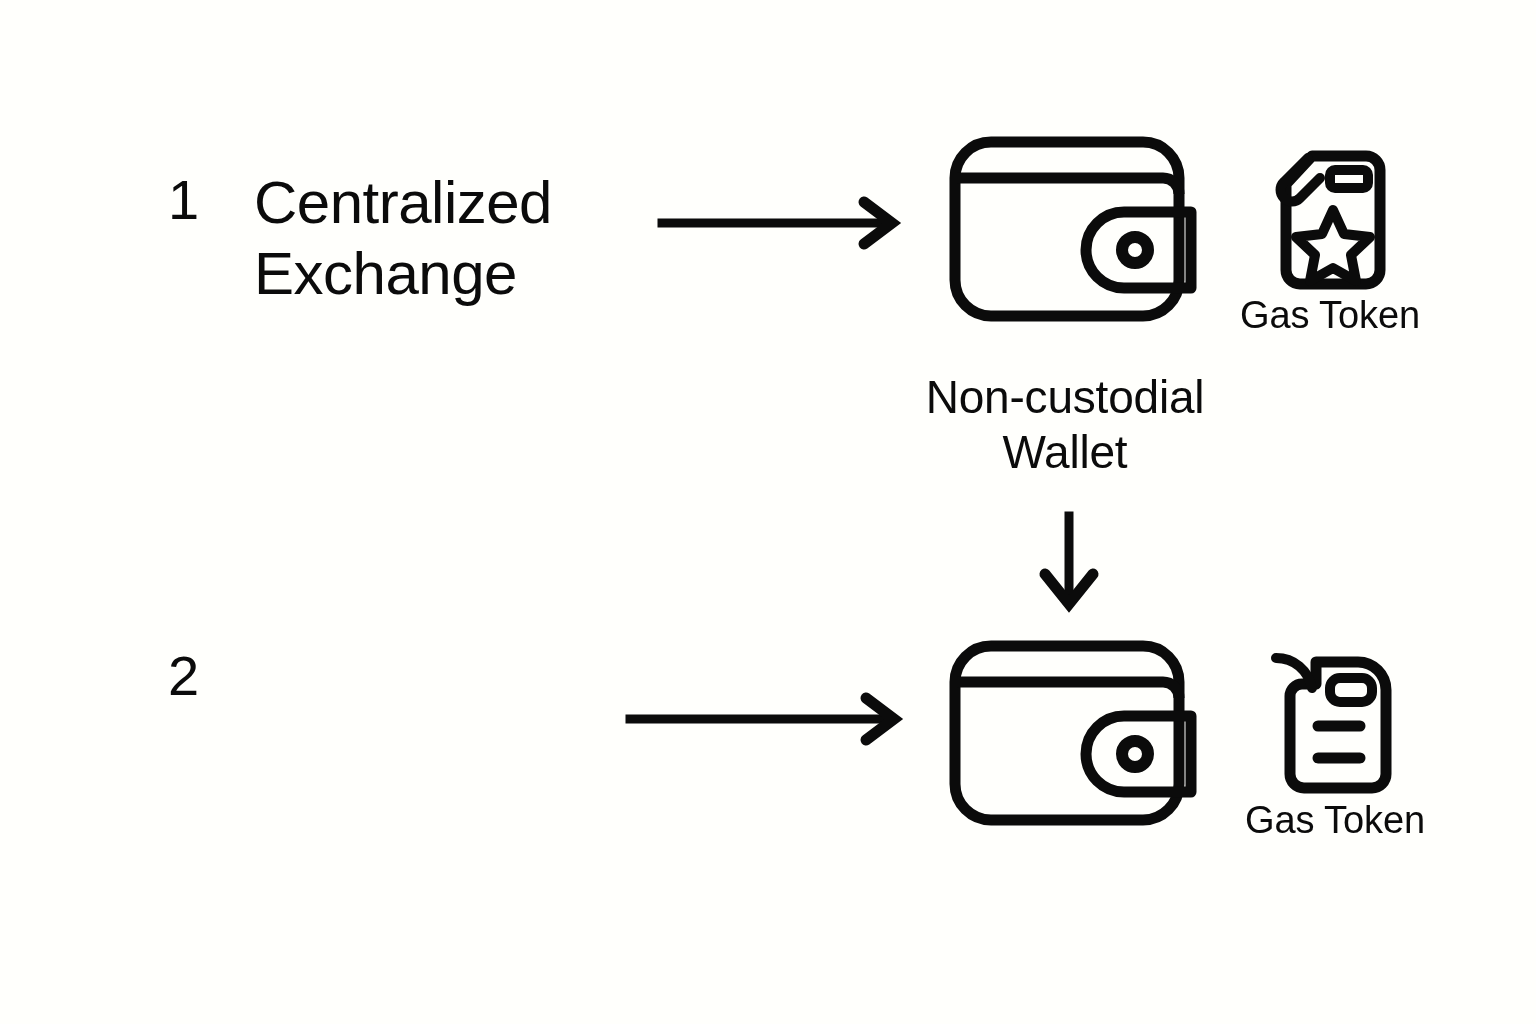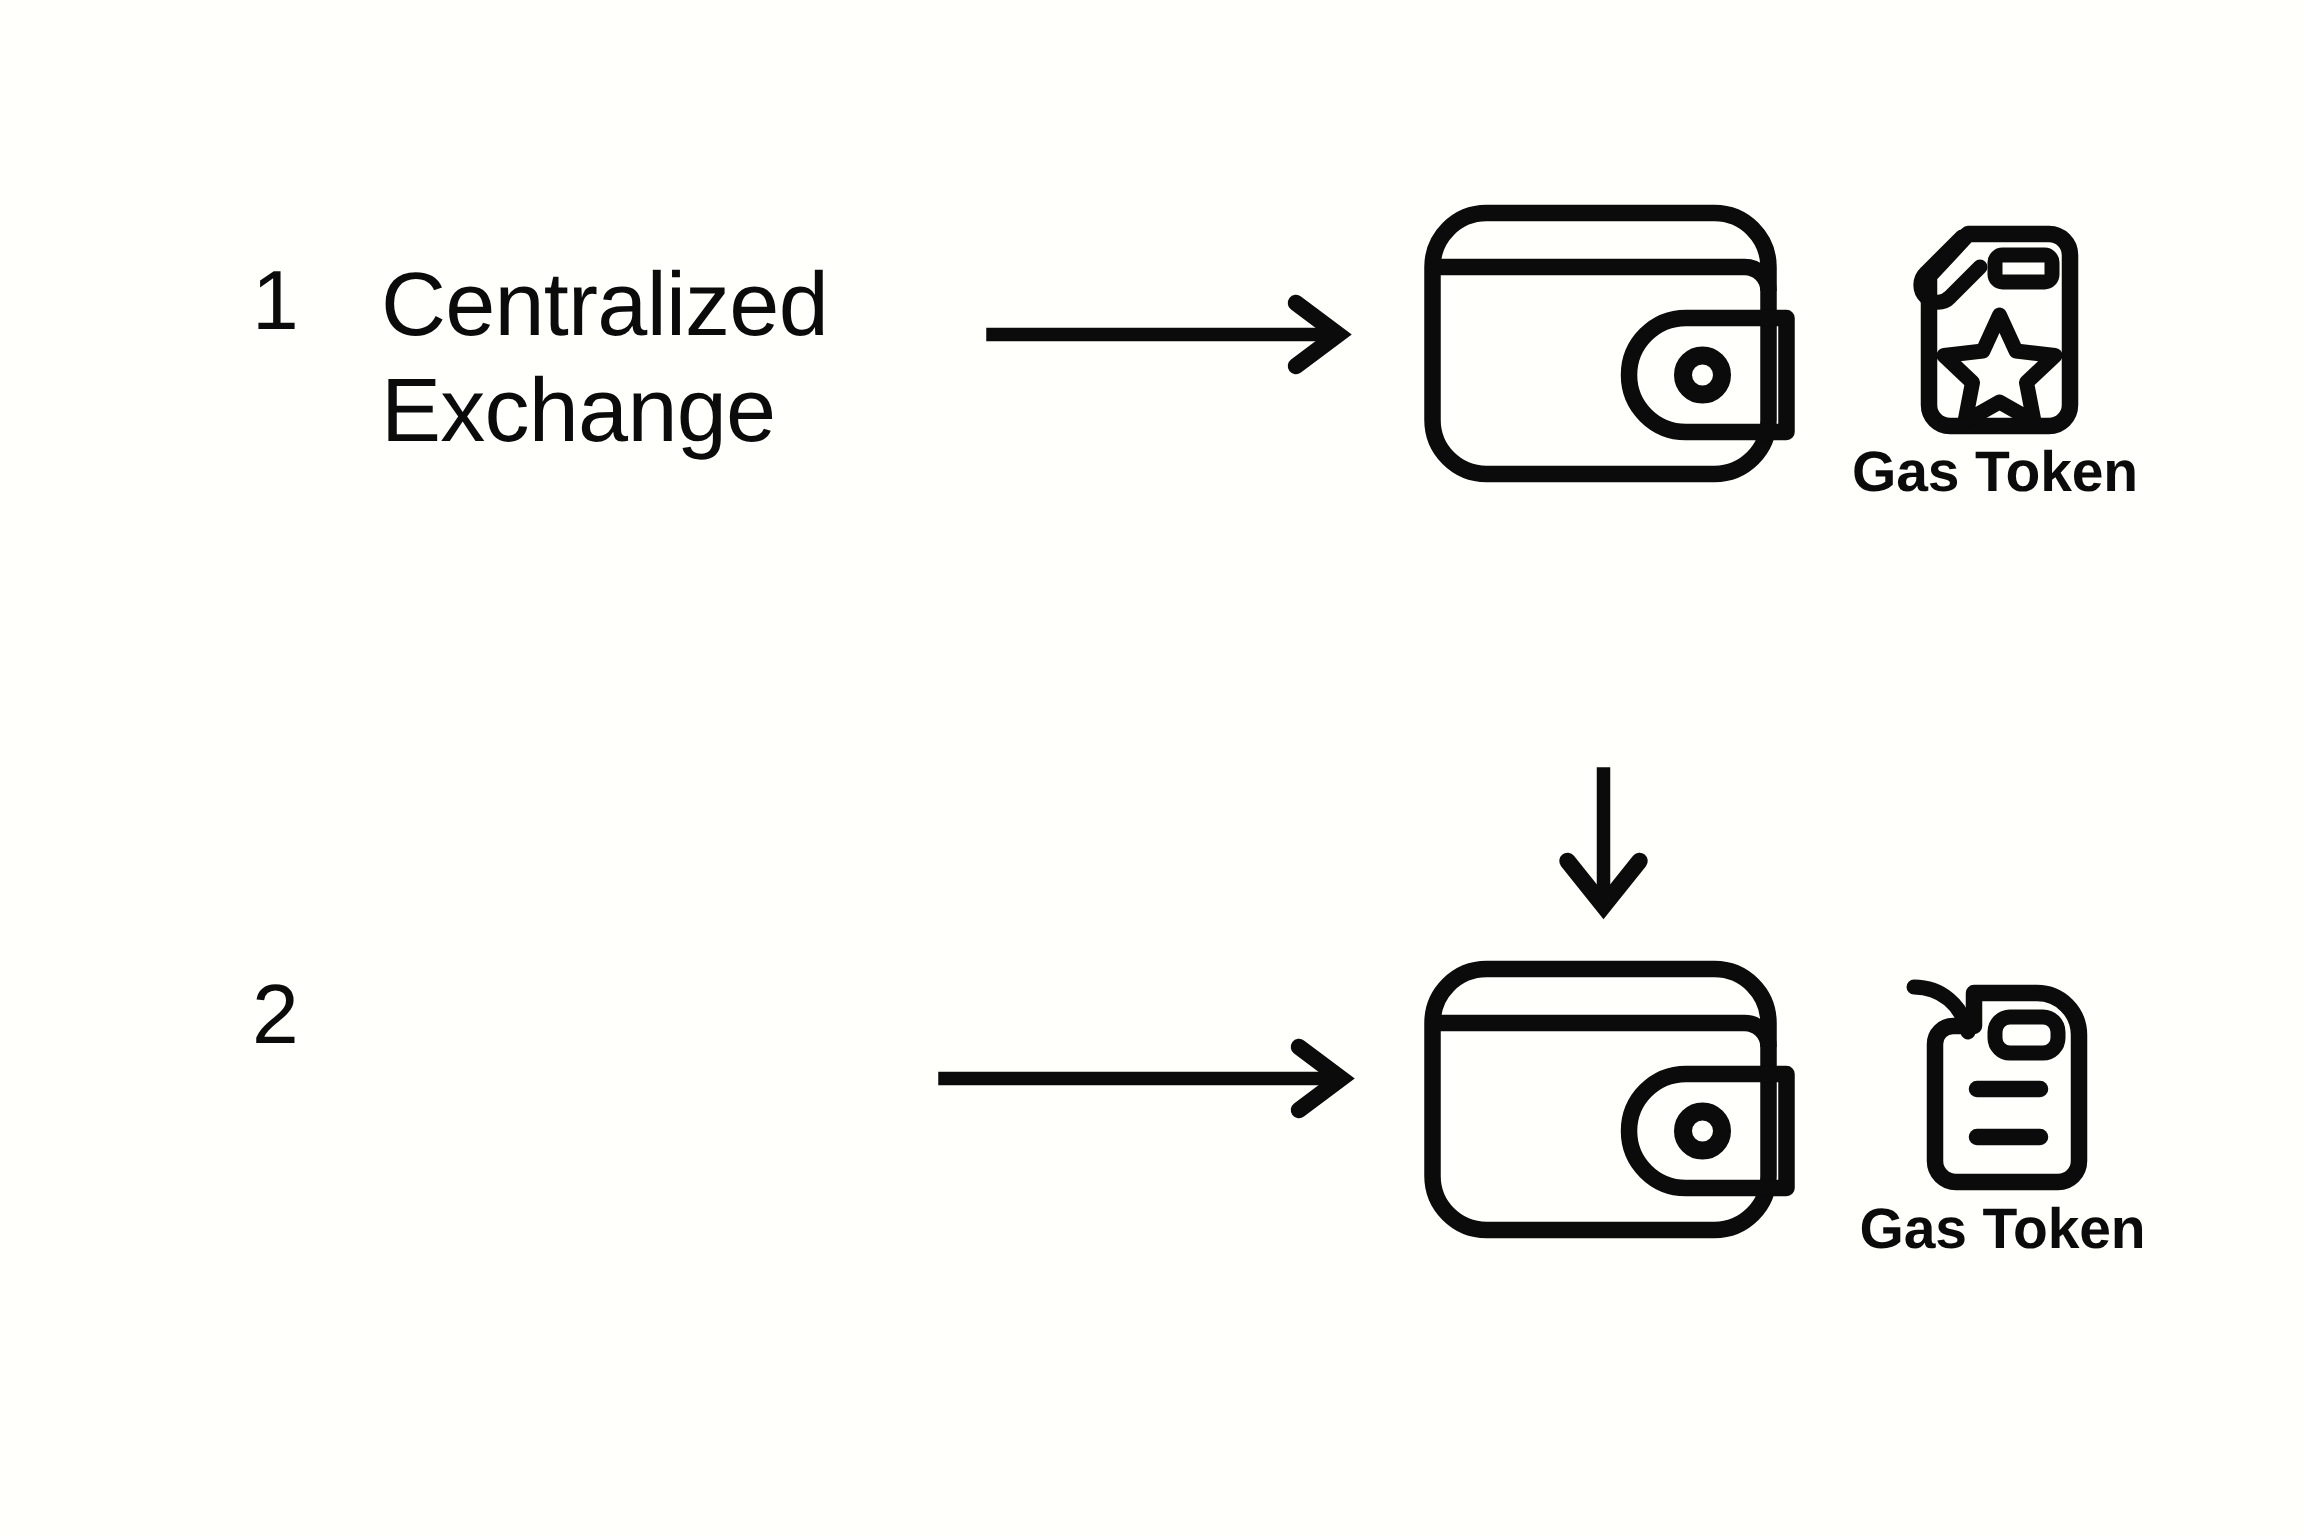--- a/index.html
+++ b/index.html
@@ -50,21 +50,21 @@
     line-height: 1.2;
     letter-spacing: -0.2px;
     text-align: center;
     color: #0B0B0B;
     white-space: pre-line;
   }
 
   
   .gas-label {
     font-size: 38px;
-    font-weight: 700;
+    font-weight: 400;
     line-height: 1.1;
     letter-spacing: -0.1px;
     text-align: center;
     color: #0B0B0B;
     white-space: nowrap;
   }
 
   svg { display: block; overflow: visible; }
   .ink { fill: none; stroke: #0B0B0B; }
 </style>
@@ -91,20 +91,22 @@
       <rect class="ink" x="7" y="8" width="224" height="174" rx="36" ry="36" stroke-width="11"></rect>
 
       <path class="ink" d="M9 44 H215 A16 16 0 0 1 231 60" stroke-width="11" stroke-linecap="butt"></path>
 
       <path class="ink" d="M243 78 H176 A38 38 0 0 0 176 154 H243 Z" stroke-width="11" stroke-linejoin="round"></path>
 
       <circle class="ink" cx="187" cy="116" r="13" stroke-width="12"></circle>
     </svg>
   </div>
 
+  <div class="abs caption" style="left:835px; top:370px; width:460px;">Non-custodial
+Wallet</div>
 
   <div class="abs" style="left:1262px; top:144px;">
     <svg width="130" height="150" viewBox="0 0 130 150" aria-hidden="true">
 
       <path class="ink" d="M24 62 L24 126 A14 14 0 0 0 38 140 L104 140 A14 14 0 0 0 118 126
                L118 26 A14 14 0 0 0 104 12 L50 12 L24 40 Z" stroke-width="11" stroke-linejoin="round"></path>
 
       <path class="ink" d="M46 14 L22 38 A11 11 0 0 0 22 54 A11 11 0 0 0 38 54 L58 34" stroke-width="10" stroke-linejoin="round" stroke-linecap="round"></path>
 
       <rect class="ink" x="68" y="26" width="38" height="18" rx="5" ry="5" stroke-width="10"></rect>

